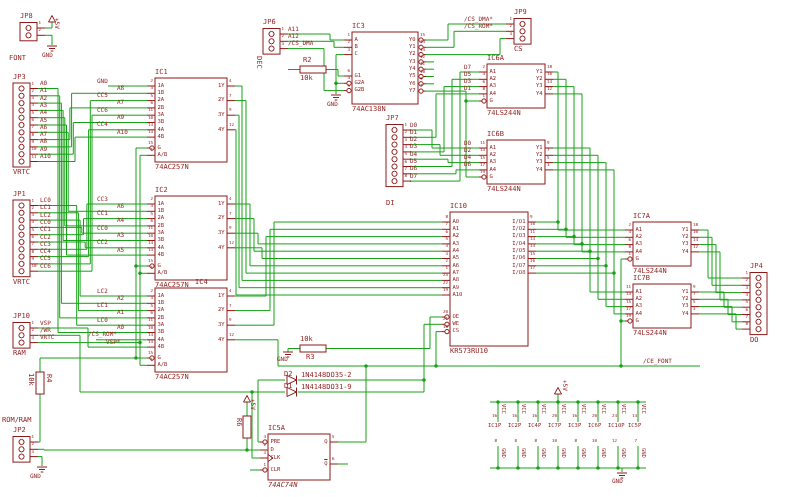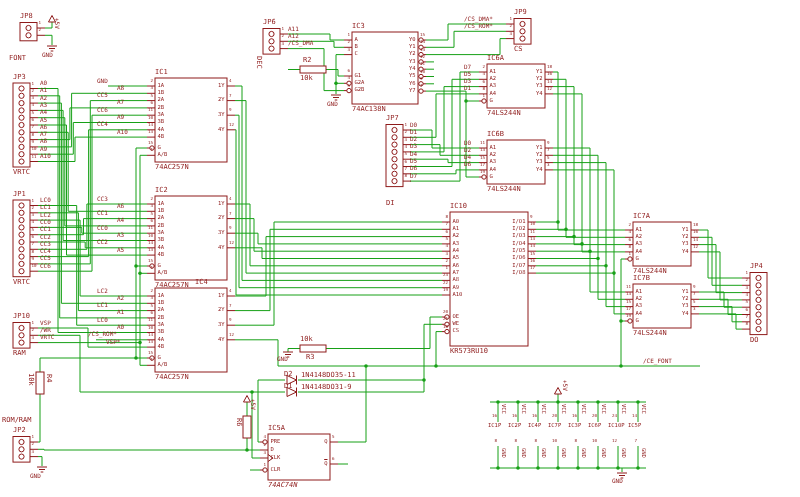--- a/index.html
+++ b/index.html
@@ -893,21 +893,21 @@
       <span class="lbl pn ral" style="left: 736px; top: 314.8px; width: 12px;">7</span>
       <span class="lbl pn ral" style="left: 736px; top: 322.1px; width: 12px;">8</span>
       <span class="lbl nm" style="left: 303px; top: 57px;">R2</span>
       <span class="lbl nm" style="left: 300px; top: 75px;">10k</span>
       <span class="lbl nm" style="left: 306px; top: 354px;">R3</span>
       <span class="lbl nm" style="left: 300px; top: 336px;">10k</span>
       <span class="lbl nm rot" style="left: 52px; top: 374px;">R4</span>
       <span class="lbl nm rot" style="left: 34px; top: 373px;">10k</span>
       <span class="lbl nm rot" style="left: 242px; top: 418px;">R6</span>
       <span class="lbl nm" style="left: 284px; top: 371px;">D2</span>
-      <span class="lbl nm" style="left: 301px; top: 372px;">1N4148DO35-11</span>
+      <span class="lbl nm" style="left: 301px; top: 372px;">1N4148DO35-2</span>
       <span class="lbl nm" style="left: 284px; top: 383px;">D1</span>
       <span class="lbl nm" style="left: 301px; top: 384px;">1N4148DO31-9</span>
       <span class="lbl net rot" style="left: 60px; top: 18px;">+5V</span>
       <span class="lbl net rot" style="left: 256px; top: 399px;">+5V</span>
       <span class="lbl net rot" style="left: 568px; top: 380px;">+5V</span>
       <span class="lbl net" style="left: 42px; top: 52px;">GND</span>
       <span class="lbl net" style="left: 327px; top: 101px;">GND</span>
       <span class="lbl net" style="left: 277px; top: 356px;">GND</span>
       <span class="lbl net" style="left: 30px; top: 473px;">GND</span>
       <span class="lbl net" style="left: 612px; top: 478px;">GND</span>

